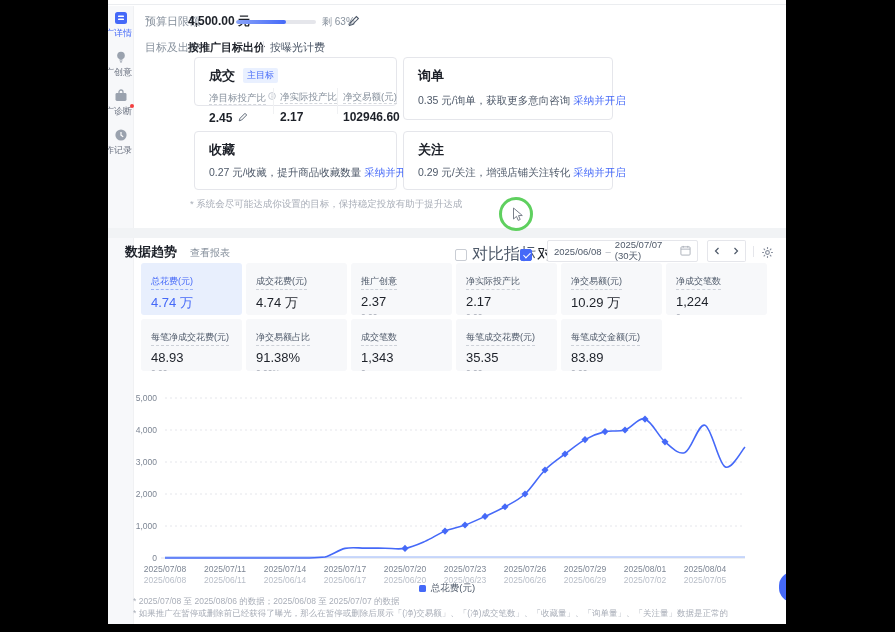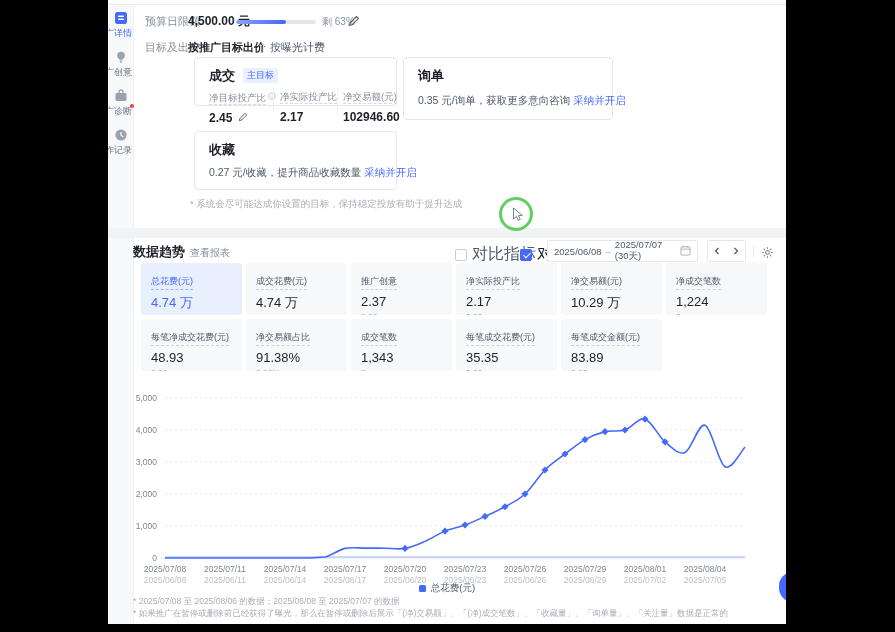--- a/index.html
+++ b/index.html
@@ -159,33 +159,37 @@
   <div class="gcard" style="left:295px;top:57px;width:210px;height:63px">
     <span class="gtitle">询单</span>
     <div class="gdesc"><span>0.35 元/询单，获取更多意向咨询</span> <span class="glink">采纳并开启</span></div>
   </div>
 
   <div class="gcard" style="left:86px;top:131px;width:203px;height:59px">
     <span class="gtitle">收藏</span>
     <div class="gdesc" style="top:34px"><span>0.27 元/收藏，提升商品收藏数量</span> <span class="glink">采纳并开启</span></div>
   </div>
 
+  <div class="gcard" style="left:295px;top:131px;width:210px;height:59px">
+    <span class="gtitle">关注</span>
+    <div class="gdesc" style="top:34px"><span>0.29 元/关注，增强店铺关注转化</span> <span class="glink">采纳并开启</span></div>
+  </div>
 
   <span class="abs note" style="left:82px;top:198px">* 系统会尽可能达成你设置的目标，保持稳定投放有助于提升达成</span>
 
   <div class="abs click-ring"></div>
   <span class="abs" style="left:404px;top:207px;z-index:6">
     <svg width="12" height="15" viewBox="0 0 11 15">
         <path d="M1 1l0 11 3-2.6 1.7 4 2-.9-1.7-3.9 3.8-.1z" fill="#fff" stroke="#7a818c" stroke-width="1"></path>
       </svg>
   </span>
 
   <div class="abs band"></div>
 
-  <span class="abs sec-title" style="left:25px;top:243px">数据趋势</span>
+  <span class="abs sec-title" style="left:17px;top:243px">数据趋势</span>
   <span class="abs sec-link" style="left:82px;top:246px">查看报表</span>
 
   <span class="abs" style="left:347px;top:244px">
     <span class="cbx" id="cbx-metric"></span><span class="cbx-label">对比指标</span>
   </span>
   <span class="abs" style="left:412px;top:244px">
     <span class="cbx checked" id="cbx-time"></span><span class="cbx-label" style="color:#1d2129">对比时间</span>
   </span>
 
   <div class="abs date-input">

